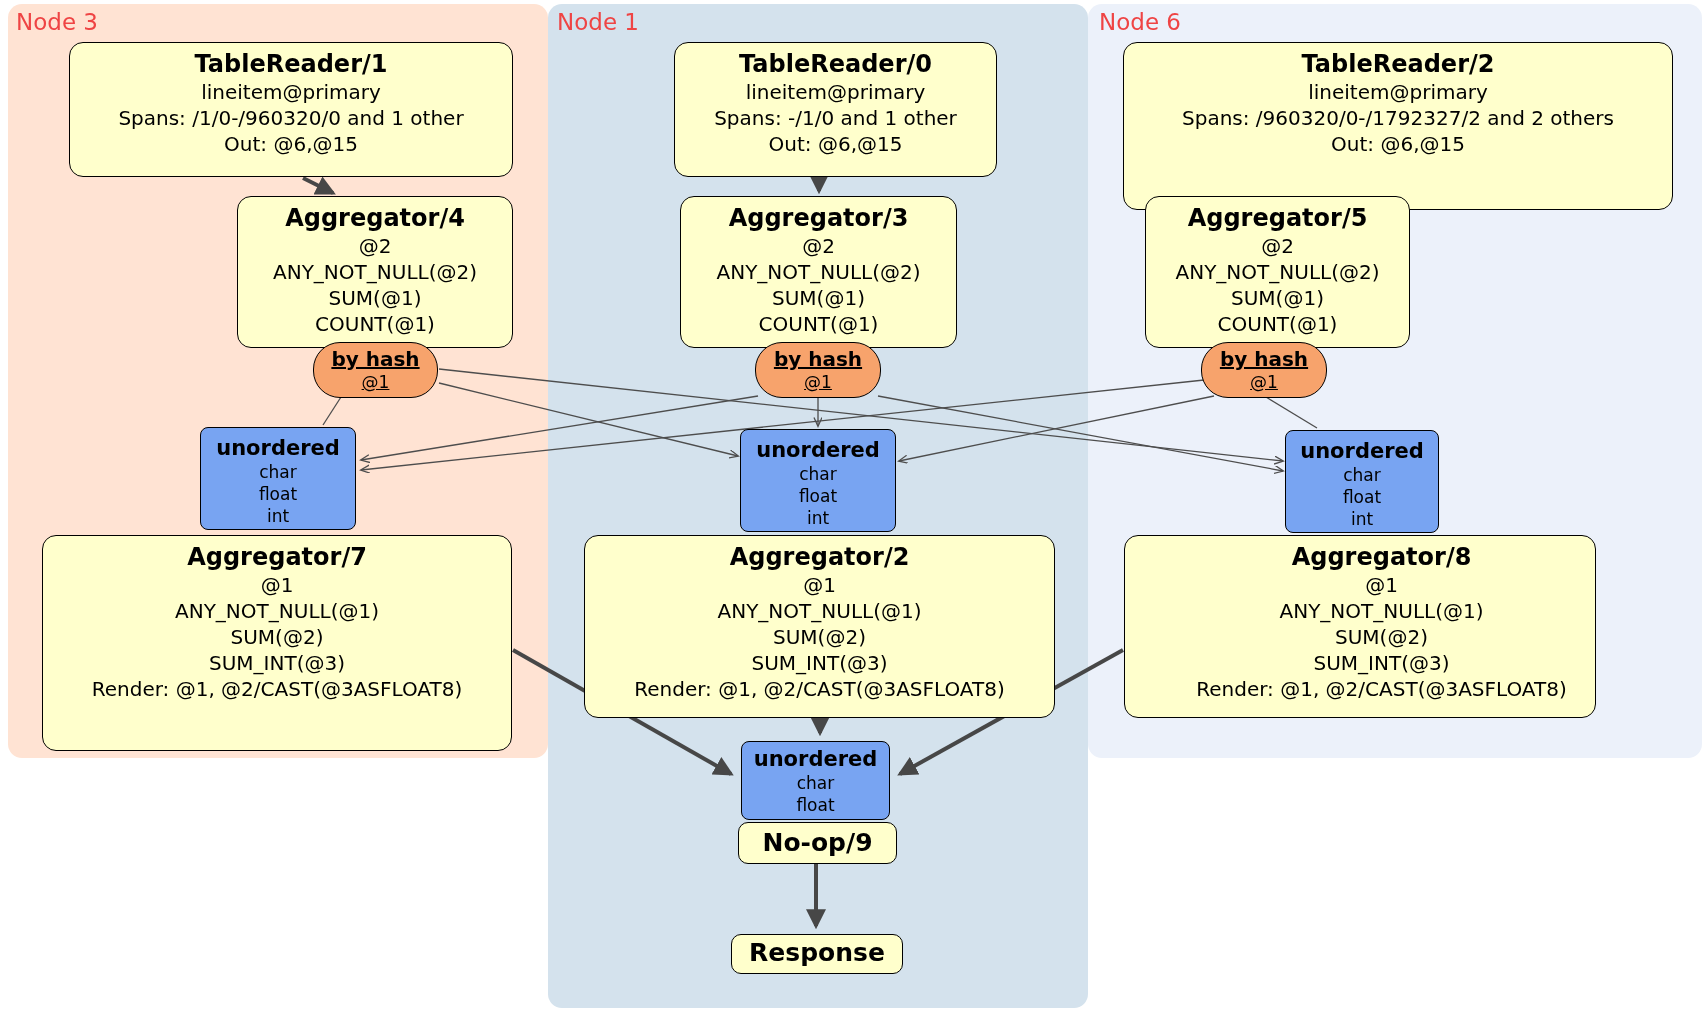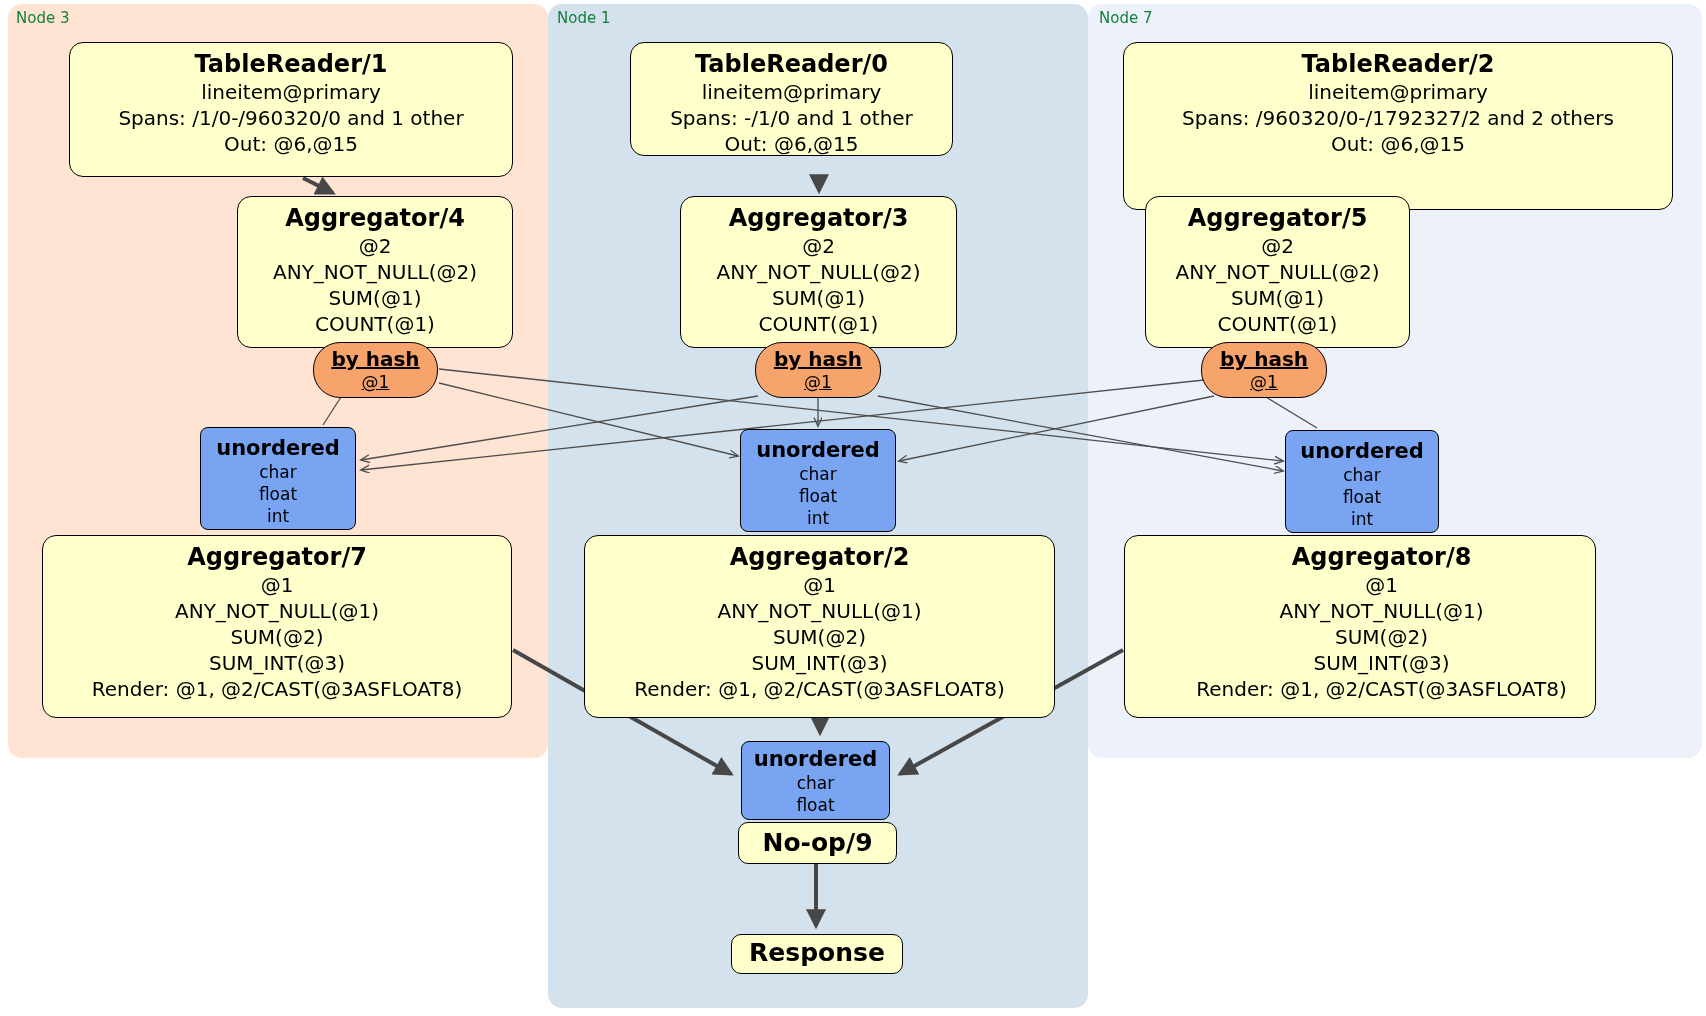--- a/index.html
+++ b/index.html
@@ -1,19 +1,19 @@
 <!DOCTYPE html>
 <html><head>
 <meta charset="utf-8">
 <style>
   html,body{margin:0;padding:0;background:#ffffff;}
   body{font-family:"DejaVu Sans","Liberation Sans",sans-serif;color:#000;}
   #stage{position:relative;width:1706px;height:1016px;background:#ffffff;overflow:hidden;}
   .region{position:absolute;border-radius:14px;}
-  .region-label{position:absolute;font-size:15px;color:#15803d;white-space:nowrap;}
+  .region-label{position:absolute;font-size:23px;color:#ef4444;white-space:nowrap;}
   #edges{position:absolute;left:0;top:0;width:1706px;height:1016px;pointer-events:none;}
   .box{position:absolute;box-sizing:border-box;background:#ffffcc;border:1.6px solid #000;
        border-radius:14px;text-align:center;padding-top:6px;overflow:hidden;}
   .box-title{font-weight:bold;font-size:24px;line-height:30px;white-space:nowrap;}
   .box-line{font-size:20px;line-height:26px;white-space:nowrap;}
   .router{background:#f7a36c;border-radius:27px;padding-top:4px;text-decoration:underline;}
   .router .box-title{font-size:20px;line-height:25px;}
   .router .box-line{font-size:17px;line-height:20px;}
   .sync{background:#78a4f2;border-radius:8px;padding-top:7px;}
   .sync .box-title{font-size:21px;line-height:26px;}
@@ -25,21 +25,21 @@
 <body>
 
 <div id="stage">
 
   <div class="region" style="left:8px;top:4px;width:540px;height:754px;background:#ffe3d3;"></div>
   <div class="region" style="left:548px;top:4px;width:540px;height:1004px;background:#d4e2ed;"></div>
   <div class="region" style="left:1088px;top:4px;width:614px;height:754px;background:#ecf1fa;"></div>
 
   <div class="region-label" style="left:16px;top:9px;">Node 3</div>
   <div class="region-label" style="left:557px;top:9px;">Node 1</div>
-  <div class="region-label" style="left:1099px;top:9px;">Node 7</div>
+  <div class="region-label" style="left:1099px;top:9px;">Node 6</div>
 
   <svg id="edges" viewBox="0 0 1706 1016">
     <defs>
       <marker id="mthick" markerWidth="5" markerHeight="5" refX="4.2" refY="2.5" orient="auto" markerUnits="strokeWidth">
         <path d="M0,0 L5,2.5 L0,5 Z" fill="#474747"></path>
       </marker>
       <marker id="mthin" markerWidth="11" markerHeight="9" refX="8.6" refY="4" orient="auto" markerUnits="userSpaceOnUse">
         <path d="M0,0 L9,4 L0,8" fill="none" stroke="#4d4d4d" stroke-width="1.3"></path>
       </marker>
     </defs>
@@ -83,30 +83,30 @@
     <div class="box-line">@1</div>
   </div>
 
   <div class="box sync" style="left:200px;top:427px;width:156px;height:103px;">
     <div class="box-title">unordered</div>
     <div class="box-line">char</div>
     <div class="box-line">float</div>
     <div class="box-line">int</div>
   </div>
 
-  <div class="box" style="left:42px;top:535px;width:470px;height:183px;">
+  <div class="box" style="left:42px;top:535px;width:470px;height:216px;">
     <div class="box-title">Aggregator/7</div>
     <div class="box-line">@1</div>
     <div class="box-line">ANY_NOT_NULL(@1)</div>
     <div class="box-line">SUM(@2)</div>
     <div class="box-line">SUM_INT(@3)</div>
     <div class="box-line">Render: @1, @2/CAST(@3ASFLOAT8)</div>
   </div>
 
-  <div class="box" style="left:630px;top:42px;width:323px;height:114px;">
+  <div class="box" style="left:674px;top:42px;width:323px;height:135px;">
     <div class="box-title">TableReader/0</div>
     <div class="box-line">lineitem@primary</div>
     <div class="box-line">Spans: -/1/0 and 1 other</div>
     <div class="box-line">Out: @6,@15</div>
   </div>
 
   <div class="box" style="left:680px;top:196px;width:277px;height:152px;">
     <div class="box-title">Aggregator/3</div>
     <div class="box-line">@2</div>
     <div class="box-line">ANY_NOT_NULL(@2)</div>

